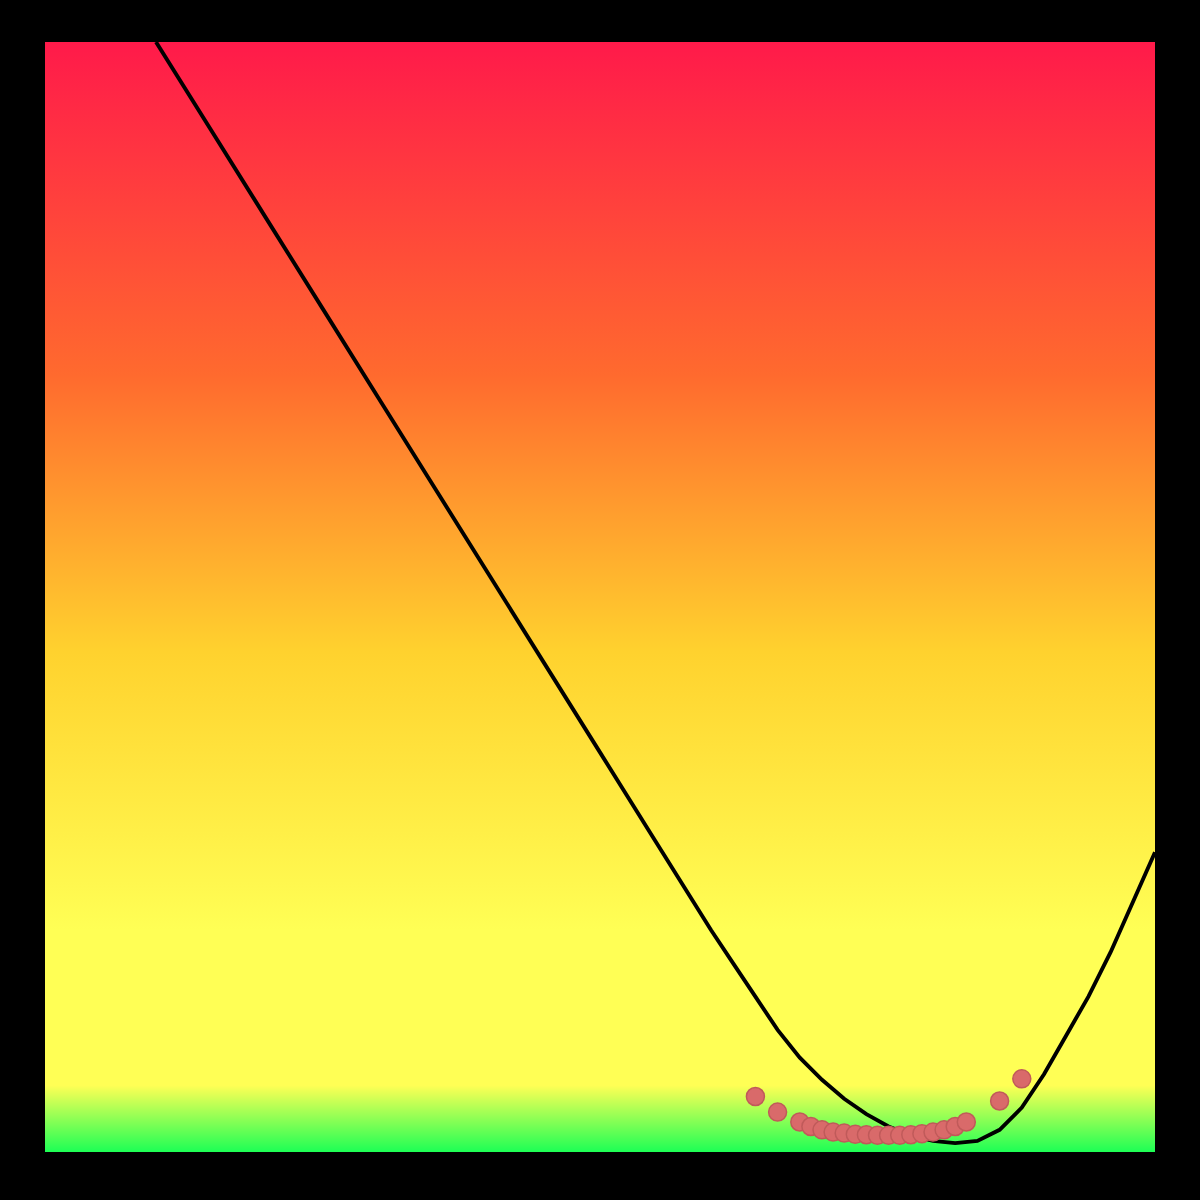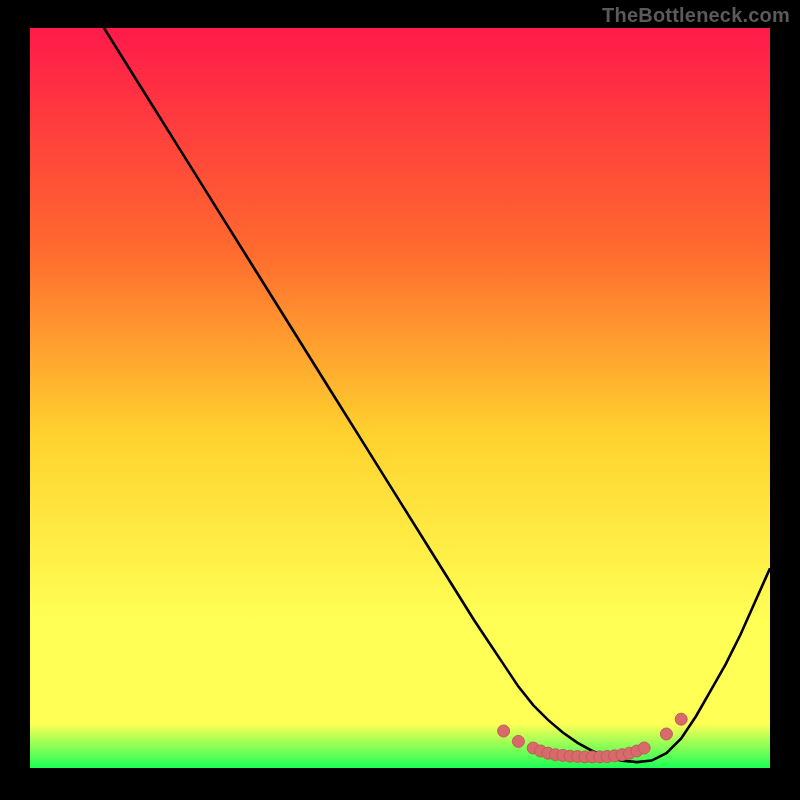--- a/index.html
+++ b/index.html
@@ -36,21 +36,20 @@
   svg.plot {
     width: 100%;
     height: 100%;
     display: block;
   }
 </style>
 </head>
 <body>
 
 <div class="wrap">
-  <div class="credit">TheBottleneck.com</div>
 
   <div class="plot-frame">
     <svg class="plot" viewBox="0 0 740 740" preserveAspectRatio="none">
       <defs>
         <linearGradient id="bg-grad" x1="0" y1="0" x2="0" y2="1">
           <stop id="g0" offset="0%" stop-color="#ff1a4a"></stop>
           <stop id="g1" offset="30%" stop-color="#ff6a2e"></stop>
           <stop id="g2" offset="55%" stop-color="#ffd22e"></stop>
           <stop id="g3" offset="80%" stop-color="#ffff55"></stop>
           <stop id="g4" offset="94%" stop-color="#ffff55"></stop>

